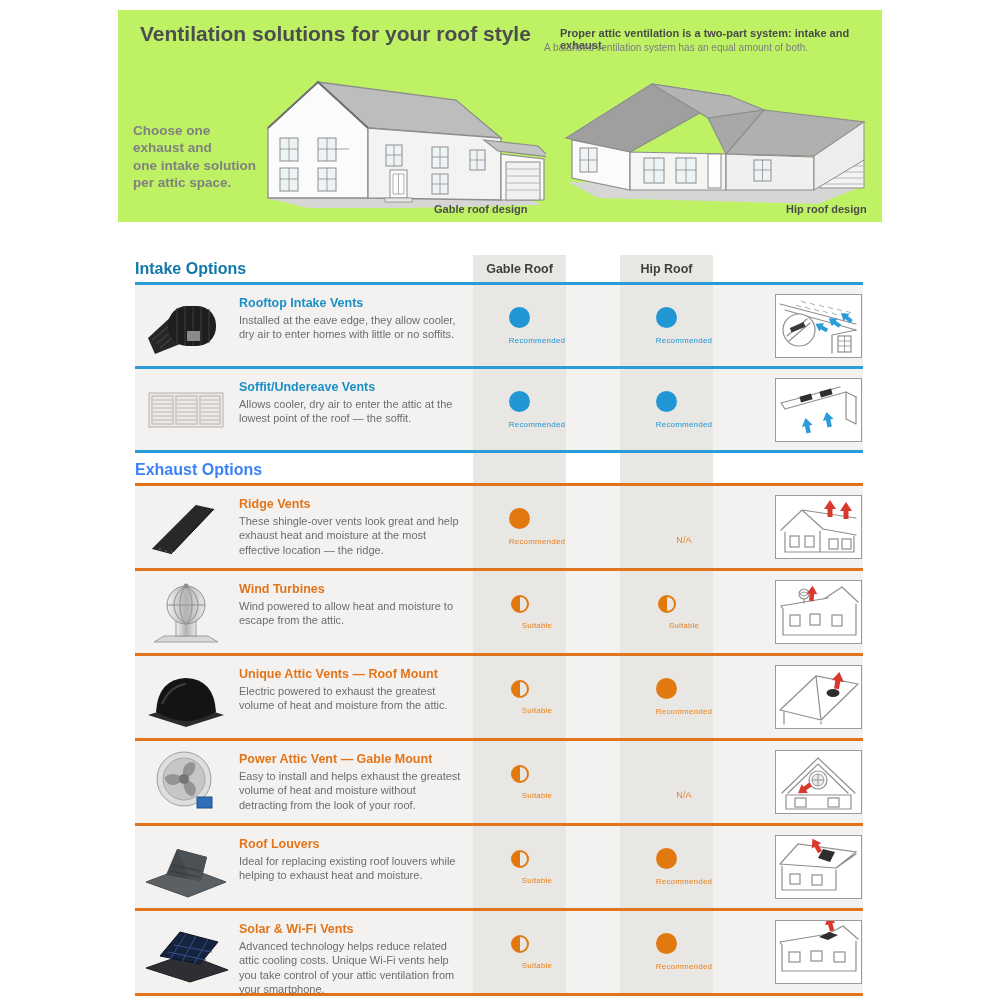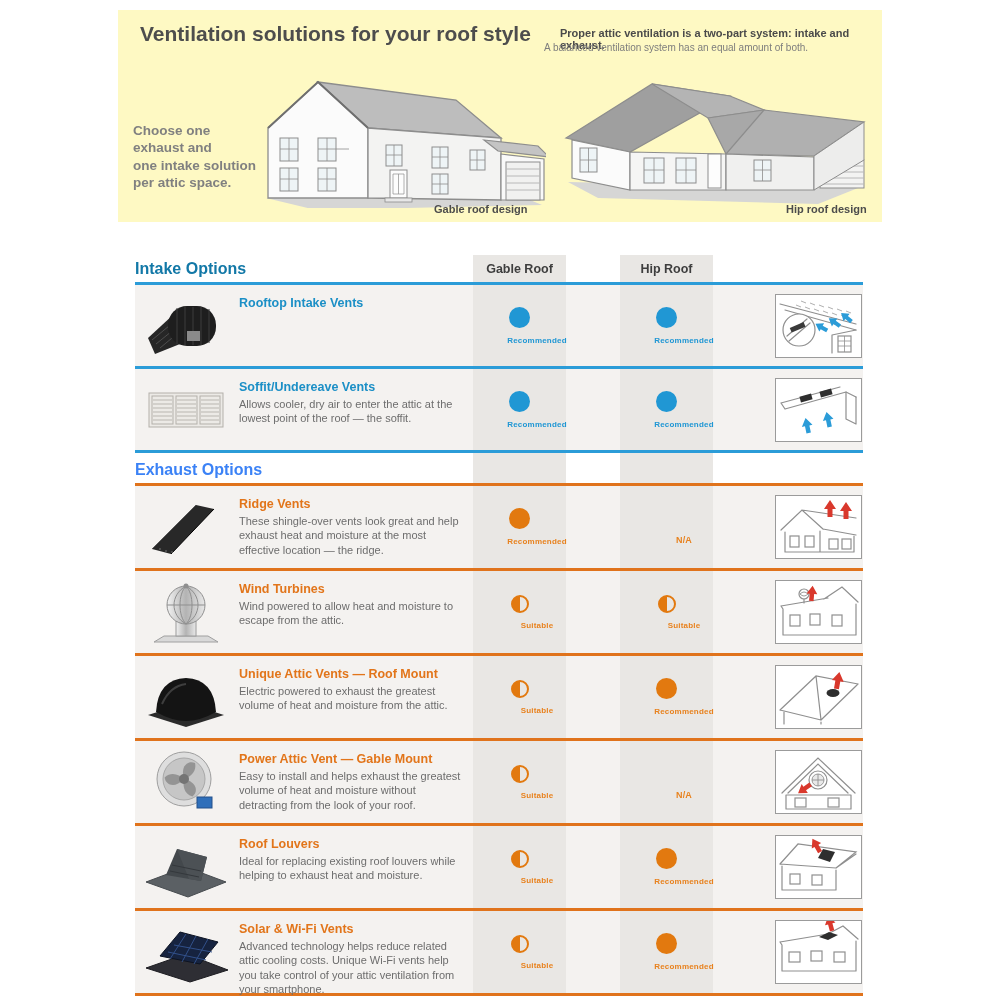--- a/index.html
+++ b/index.html
@@ -1,19 +1,19 @@
 <!DOCTYPE html>
 <html><head>
 <meta charset="utf-8">
 <style>
   html,body{margin:0;padding:0;}
   body{width:1000px;height:1000px;background:#fff;position:relative;overflow:hidden;
        font-family:"Liberation Sans","DejaVu Sans",sans-serif;-webkit-font-smoothing:antialiased;}
   
-  .banner{position:absolute;left:118px;top:10px;width:764px;height:212px;background:#fef9c3;}
+  .banner{position:absolute;left:118px;top:10px;width:764px;height:212px;background:#bef264;}
   .banner-title{position:absolute;left:22px;top:12px;font-size:21px;font-weight:bold;color:#4d4d4d;}
   .left-note{position:absolute;left:15px;top:112px;font-size:13.5px;font-weight:bold;color:#808080;
              line-height:1.28;white-space:pre-line;}
   .right-bold{position:absolute;left:442px;top:17px;font-size:11px;font-weight:bold;color:#4a4a4a;}
   .right-sub{position:absolute;left:426px;top:32px;font-size:10px;color:#7d7d7d;}
   .gable-house{position:absolute;left:128px;top:48px;}
   .hip-house{position:absolute;left:440px;top:48px;}
   .house-caption{position:absolute;font-size:11px;font-weight:bold;color:#4c4c4c;}
   .cap-gable{left:316px;top:193px;}
   .cap-hip{left:668px;top:193px;}
@@ -42,21 +42,21 @@
   .c-rate{width:93px;background:#e9e7e4;display:flex;flex-direction:column;align-items:center;justify-content:center;}
   .c-gap{width:54px;}
   .c-illo{width:150px;display:flex;align-items:center;}
   .illo-box{display:block;margin-left:62px;width:85px;height:62px;background:#fff;border:1px solid #9b9b9b;}
   .illo-box svg{display:block;}
   .dot{width:21px;height:21px;border-radius:50%;margin-bottom:8px;box-sizing:border-box;}
   .dot.full.blue{background:#2097d4;}
   .dot.full.orange{background:#e2790f;}
   .dot.half{width:18px;height:18px;border:2.5px solid #e2790f;
             background:linear-gradient(90deg,#e2790f 50%,rgba(0,0,0,0) 50%);}
-  .rating-label{font-size:8px;font-weight:bold;letter-spacing:.2px;margin-left:35px;}
+  .rating-label{font-size:8px;font-weight:normal;letter-spacing:.2px;margin-left:35px;}
   .intake .rating-label{color:#2097d4}.exhaust .rating-label{color:#e8821e}
   .rating-label.na{margin-top:26px;font-size:9px;}
 </style>
 </head>
 <body>
 
 <div class="banner">
   <div class="banner-title">Ventilation solutions for your roof style</div>
   <div class="left-note">Choose one
 exhaust and
@@ -140,20 +140,21 @@
           <svg width="92" height="64" viewBox="0 0 92 64">
             <path d="M8 44 L34 20 L40 50 L15 60 Z" fill="#262626"></path>
             <path d="M12 46 L35 27 M16 50 L37 33 M20 54 L38 39" stroke="#4d4d4d" fill="none"></path>
             <rect x="28" y="12" width="48" height="40" rx="19" fill="#1e1e1e"></rect>
             <path d="M37 14 V50 M45 13 V51 M53 13 V51 M61 13 V51 M69 15 V49" stroke="#3c3c3c" fill="none"></path>
             <rect x="47" y="37" width="13" height="10" fill="#8a8a8a"></rect>
           </svg>
         </div>
         <div class="c-text">
           <div class="p-name">Rooftop Intake Vents</div>
+          <div class="p-desc">Installed at the eave edge, they allow cooler, dry air to enter homes with little or no soffits.</div>
         </div>
         <div class="c-rate c-gable">
           <span class="dot full blue"></span>
           <span class="rating-label">Recommended</span>
         </div>
         <div class="c-gap"></div>
         <div class="c-rate c-hip">
           <span class="dot full blue"></span>
           <span class="rating-label">Recommended</span>
         </div>

